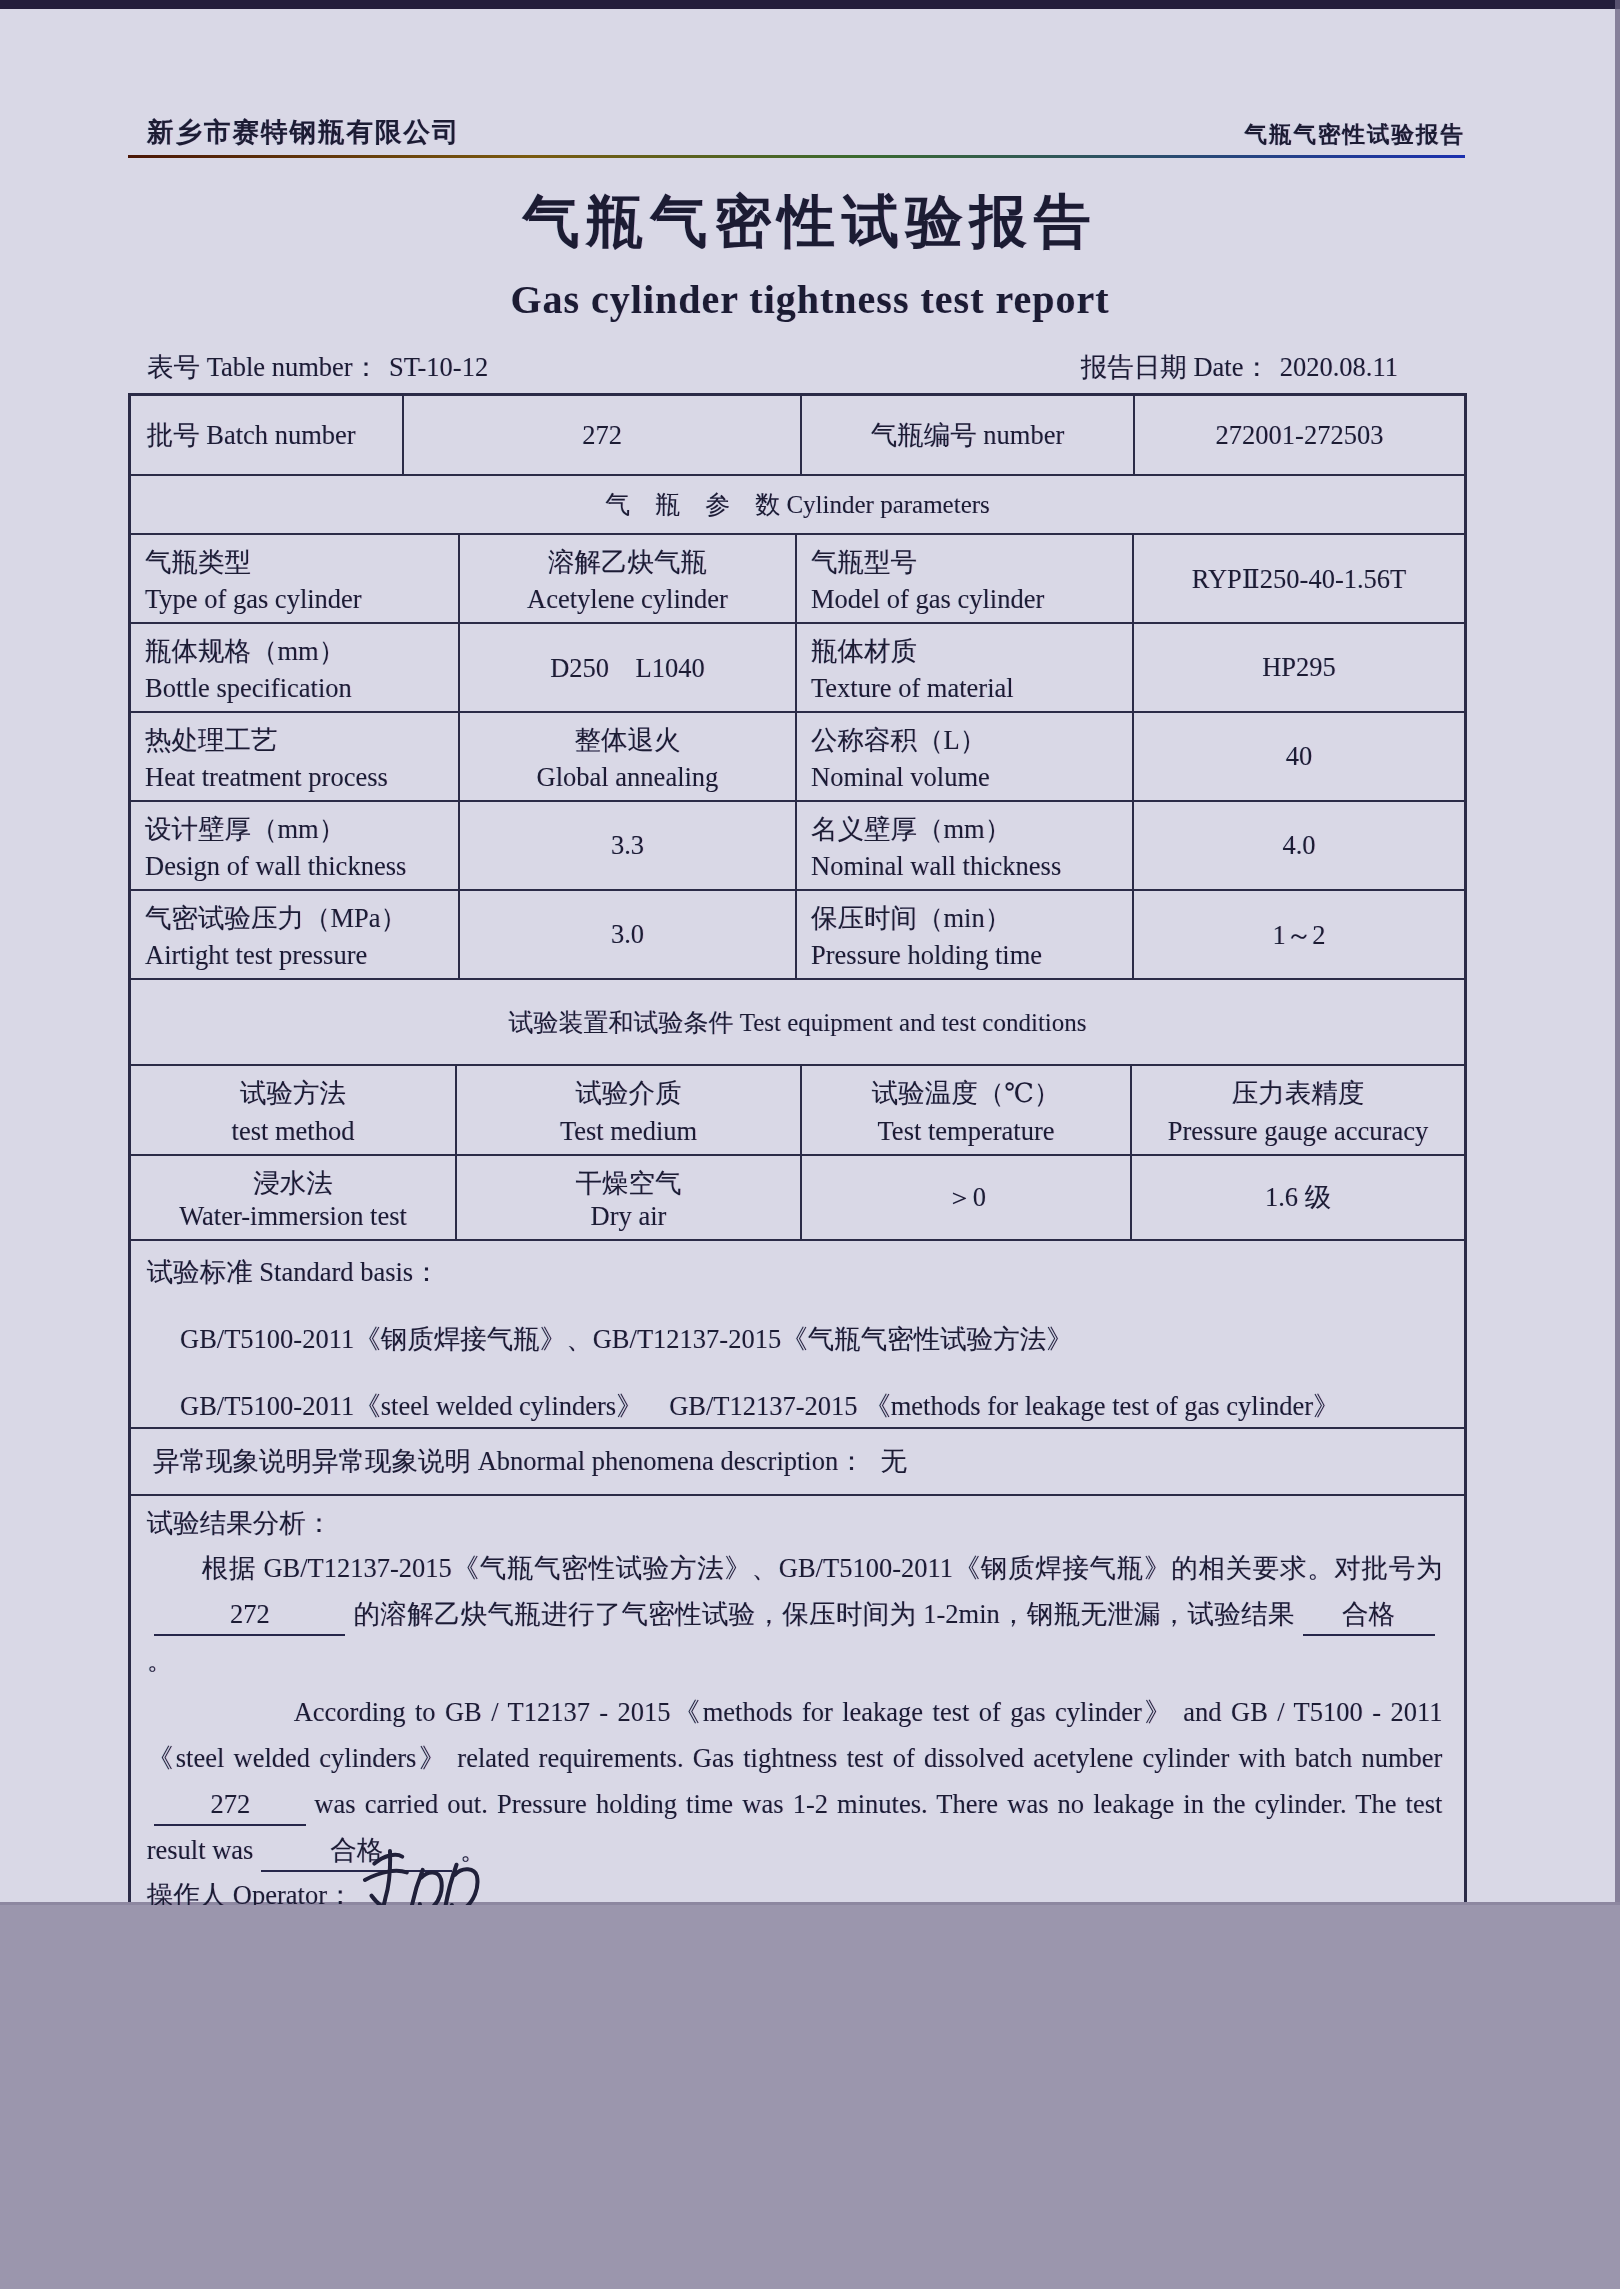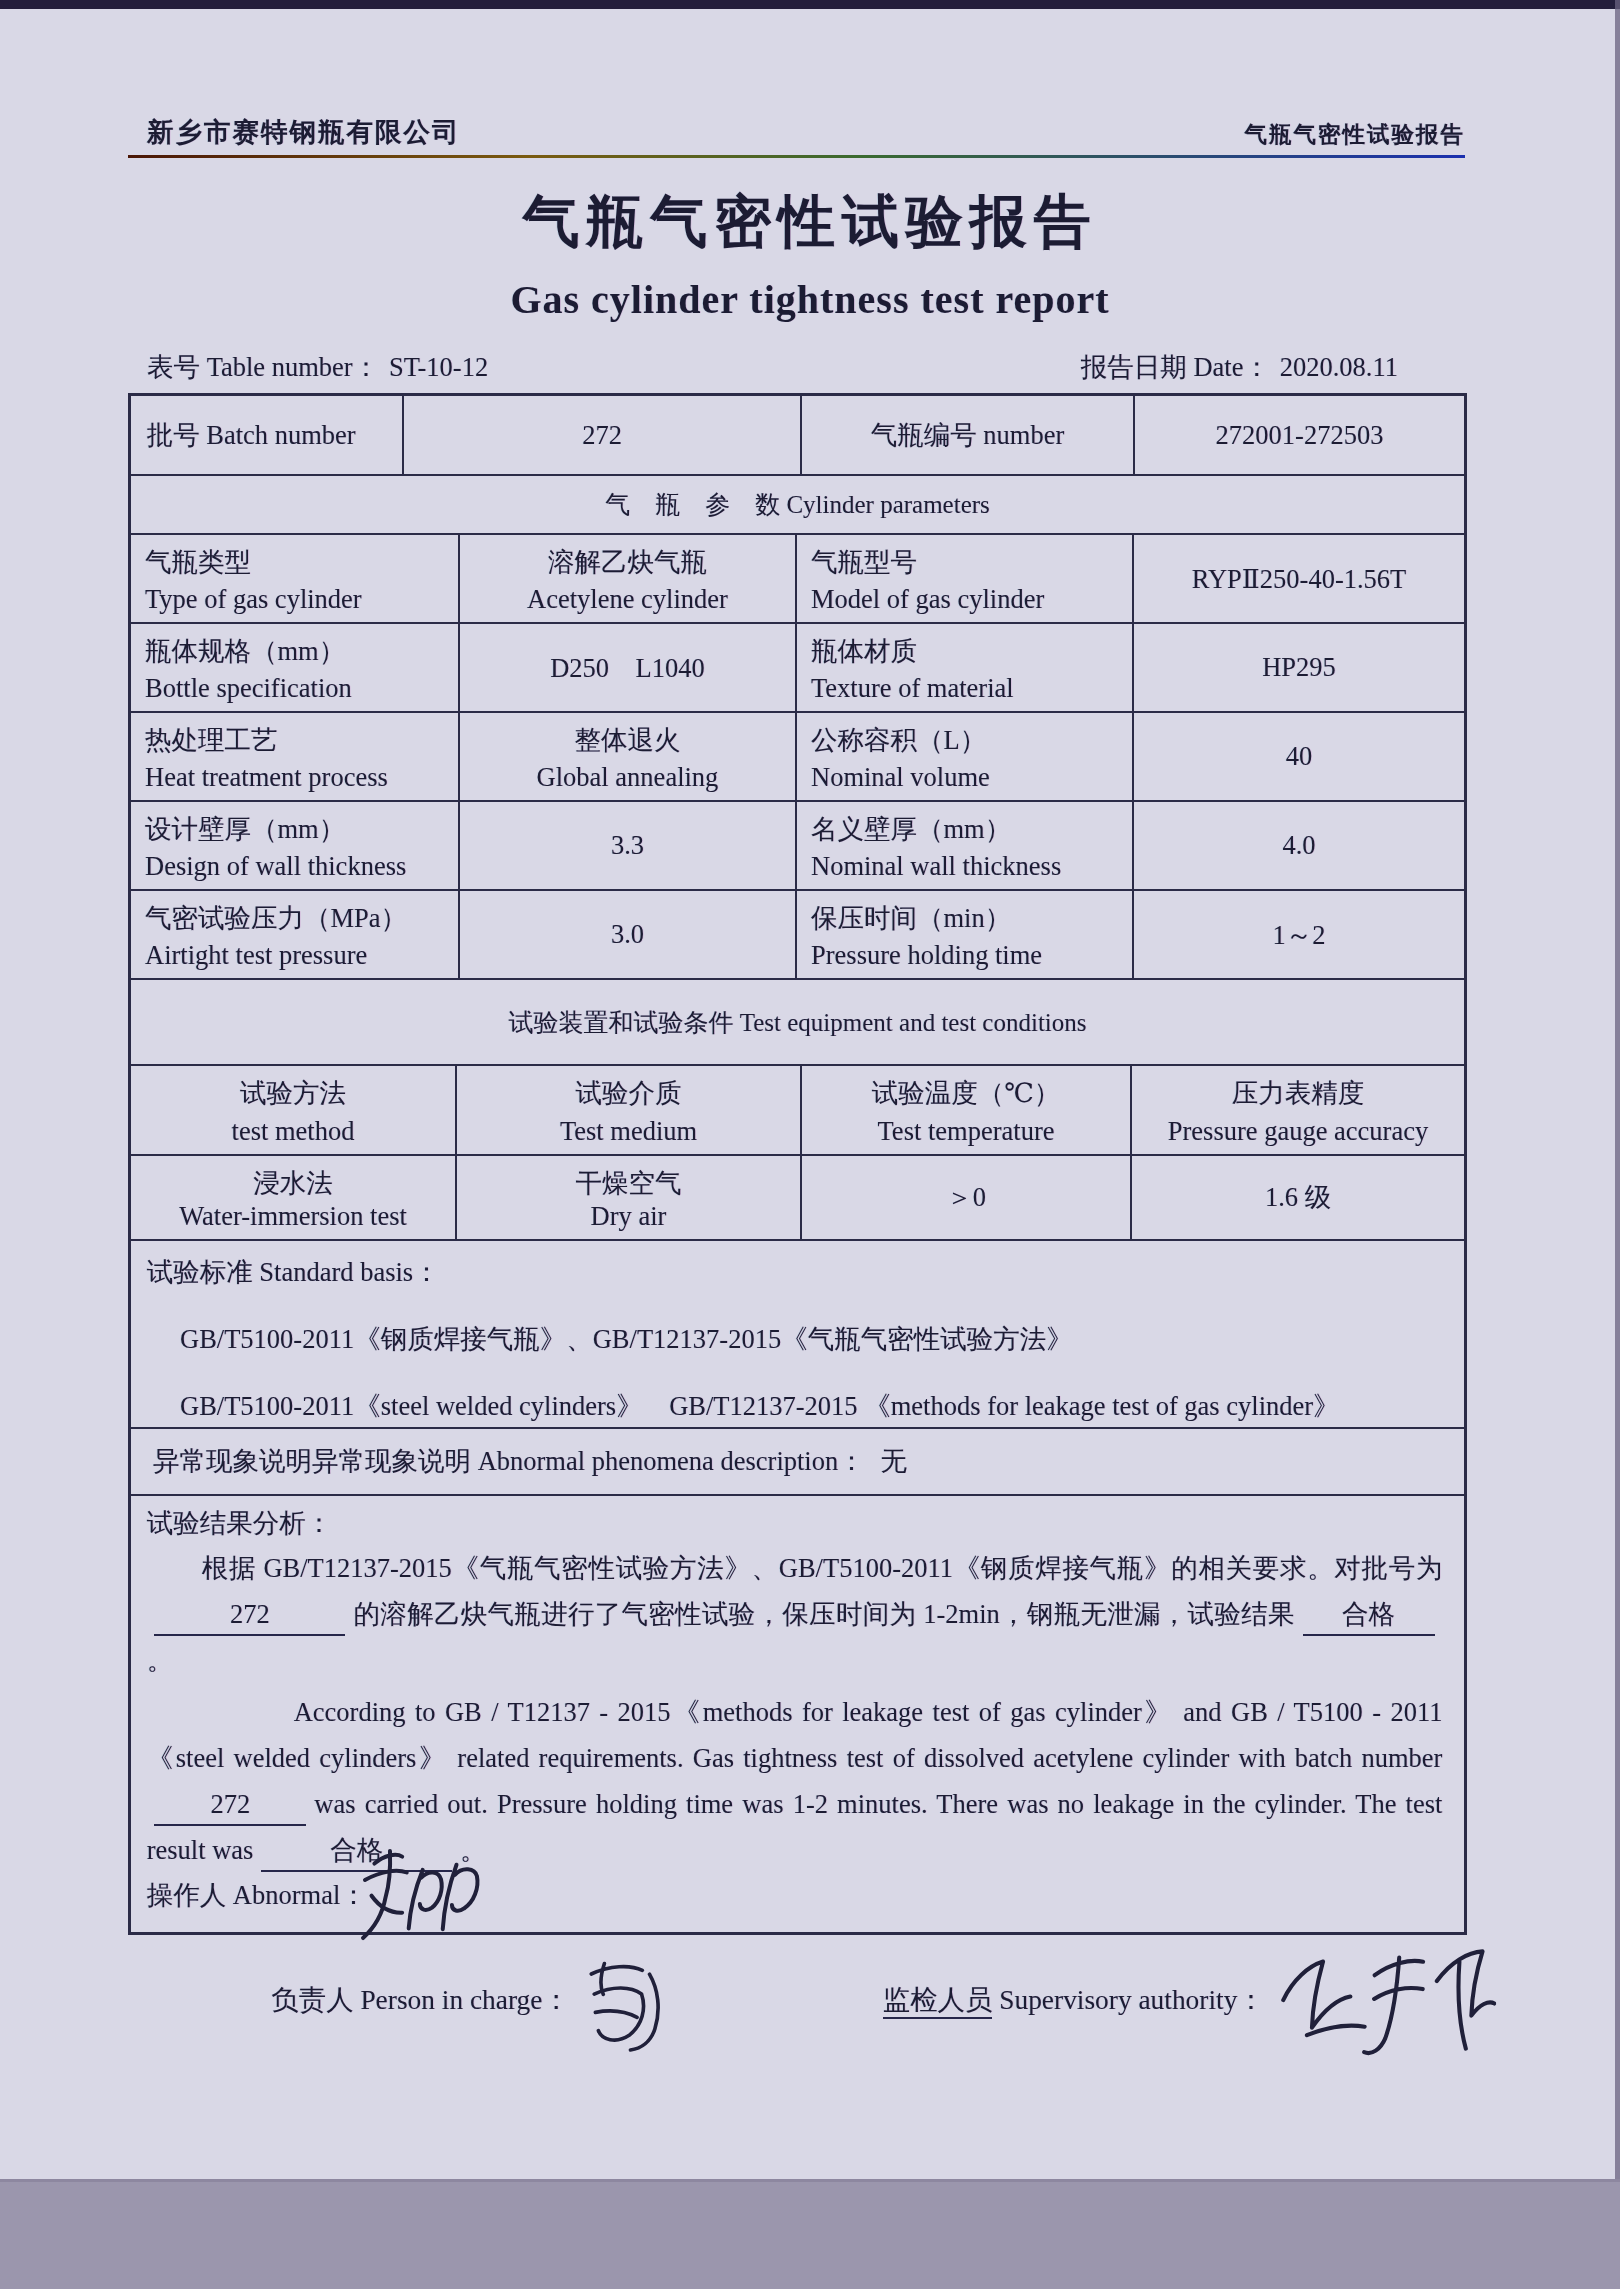--- a/index.html
+++ b/index.html
@@ -1,21 +1,21 @@
 <!DOCTYPE html>
 <html style="--paper: #d9d8e6; --ink: #1c1c33; --line: #2b2b47;"><head>
 <meta charset="utf-8">
 <style>
   * { margin:0; padding:0; box-sizing:border-box; }
   html,body { background:#9b96ad; }
   :root{
     --paper:#d9d8e6; --ink:#1c1c33; --line:#2b2b47;
   }
   .page{
-    position:relative; width:1620px; height:2182px; margin:0 auto;
+    position:relative; width:1620px; height:1905px; margin:0 auto;
     background:linear-gradient(90deg,#d2d1e0 0,#dadse8 3%,#dcdbe9 10%,#dad9e7 50%,#dcdbe9 90%,#d3d2e1 100%);
     background-color:var(--paper);
     color:var(--ink);
     font-family:"Liberation Serif","DejaVu Serif",serif;
     overflow:hidden;
     text-shadow:0.7px 0 0 rgba(175,35,160,.15), -0.7px 0 0 rgba(35,145,190,.15);
   }
   .edge-top{position:absolute;top:0;left:0;right:0;height:8.8px;background:#241e3c;}
   .edge-right{position:absolute;top:0;right:0;bottom:0;width:4.9px;background:#6a6380;opacity:.75;}
   .edge-bottom{position:absolute;left:0;right:0;bottom:0;height:2.9px;background:#8d87a0;}
@@ -268,21 +268,21 @@
     <div class="row r-abnormal">
       <span>异常现象说明异常现象说明 Abnormal phenomena description：</span>
       <span class="abnormal-val">无</span>
     </div>
 
     <div class="row r-result">
       <div class="res-label">试验结果分析：</div>
       <p class="para para-zh"><span>根据 GB/T12137-2015《气瓶气密性试验方法》、GB/T5100-2011《钢质焊接气瓶》的相关要求。对批号为</span><span class="blank blank-zh-batch">272</span><span>的溶解乙炔气瓶进行了气密性试验，保压时间为 1-2min，钢瓶无泄漏，试验结果</span><span class="blank blank-zh-result">合格</span><span>。</span></p>
       <p class="para para-en"><span>According to GB / T12137 - 2015《methods for leakage test of gas cylinder》 and GB / T5100 - 2011《steel welded cylinders》 related requirements. Gas tightness test of dissolved acetylene cylinder with batch number</span><span class="blank blank-en-batch">272</span><span>was carried out. Pressure holding time was 1-2 minutes. There was no leakage in the cylinder. The test result was</span><span class="blank blank-en-result">合格</span><span>。</span></p>
       <div class="operator-row">
-        <span>操作人 Abnormal：</span>
+        <span>操作人 Operator：</span>
         <svg class="sig sig-operator" viewBox="0 0 150 100" stroke-width="4">
           <path d="M30 18 C40 10 52 8 58 12 M46 6 C46 22 44 40 40 52 C36 70 28 82 16 92 M20 34 C36 26 52 24 62 28 M26 50 C34 62 44 68 56 68"></path>
           <path d="M78 26 C70 44 64 66 62 84 M76 34 C84 26 94 28 96 36 C98 46 94 58 86 64 C80 68 74 66 74 60"></path>
           <path d="M112 22 C104 42 98 66 96 86 M110 32 C118 24 130 26 132 34 C134 46 128 60 118 66 C112 70 106 68 106 62"></path>
         </svg>
       </div>
     </div>
 
   </section>
 

